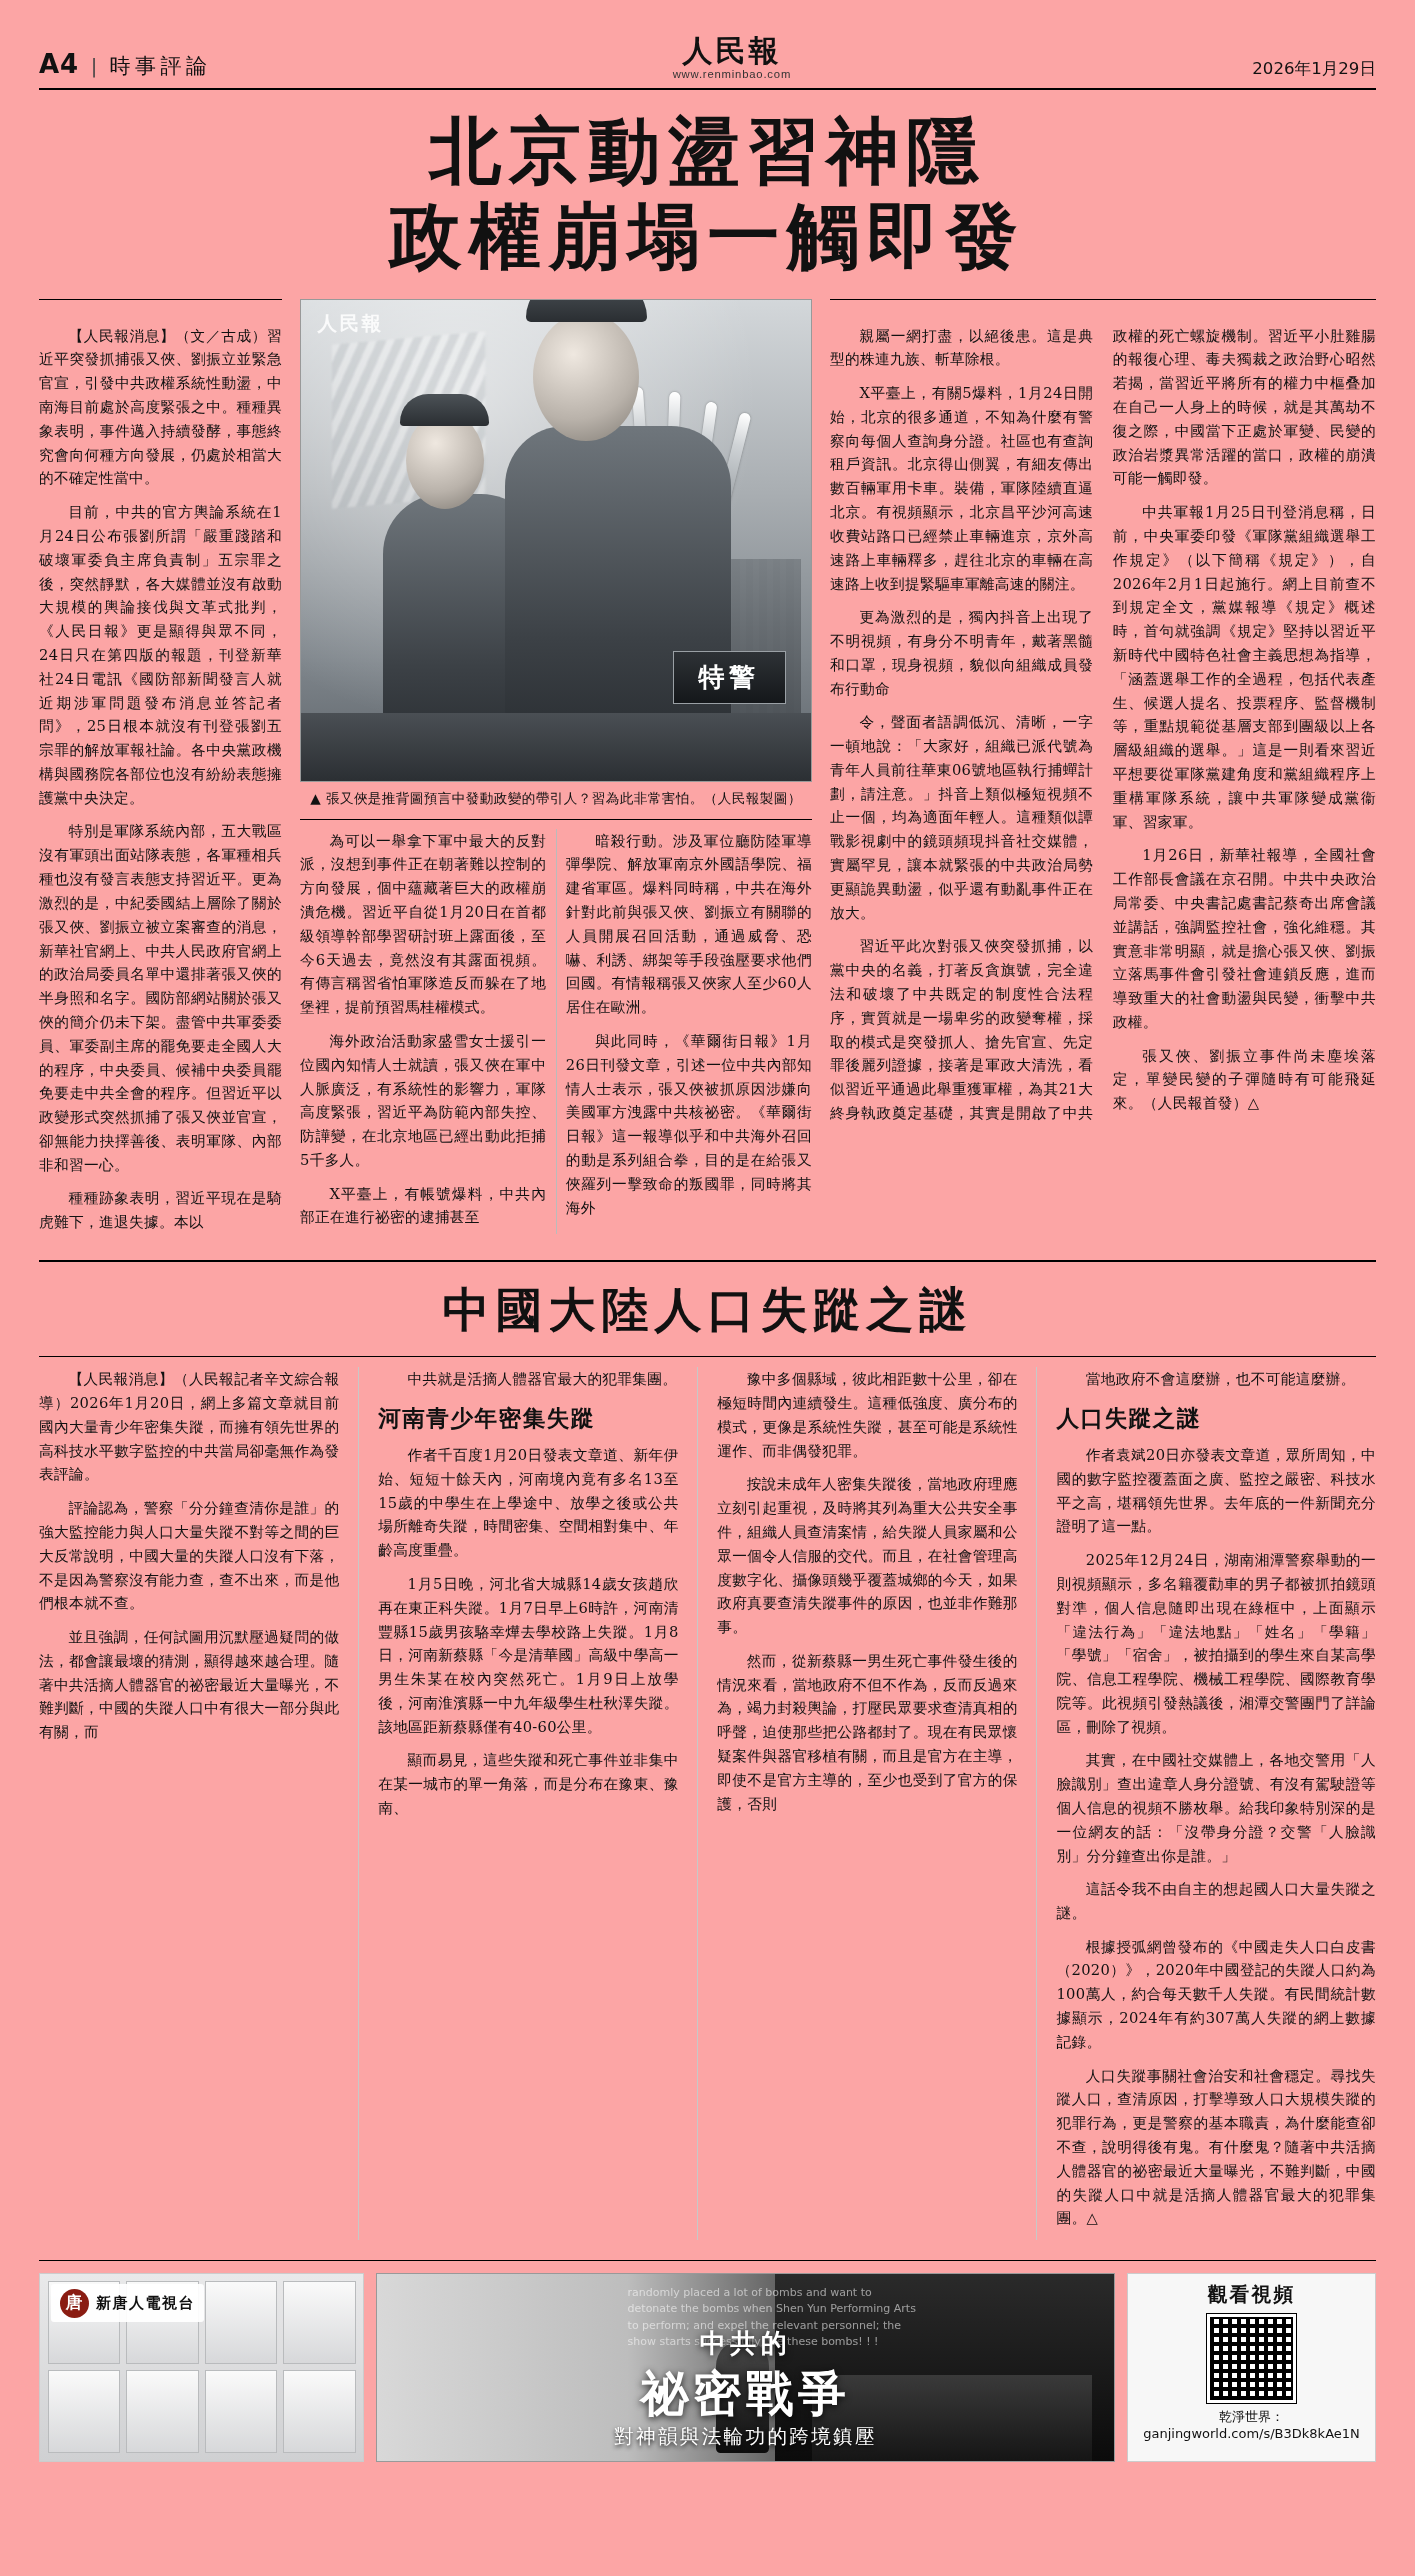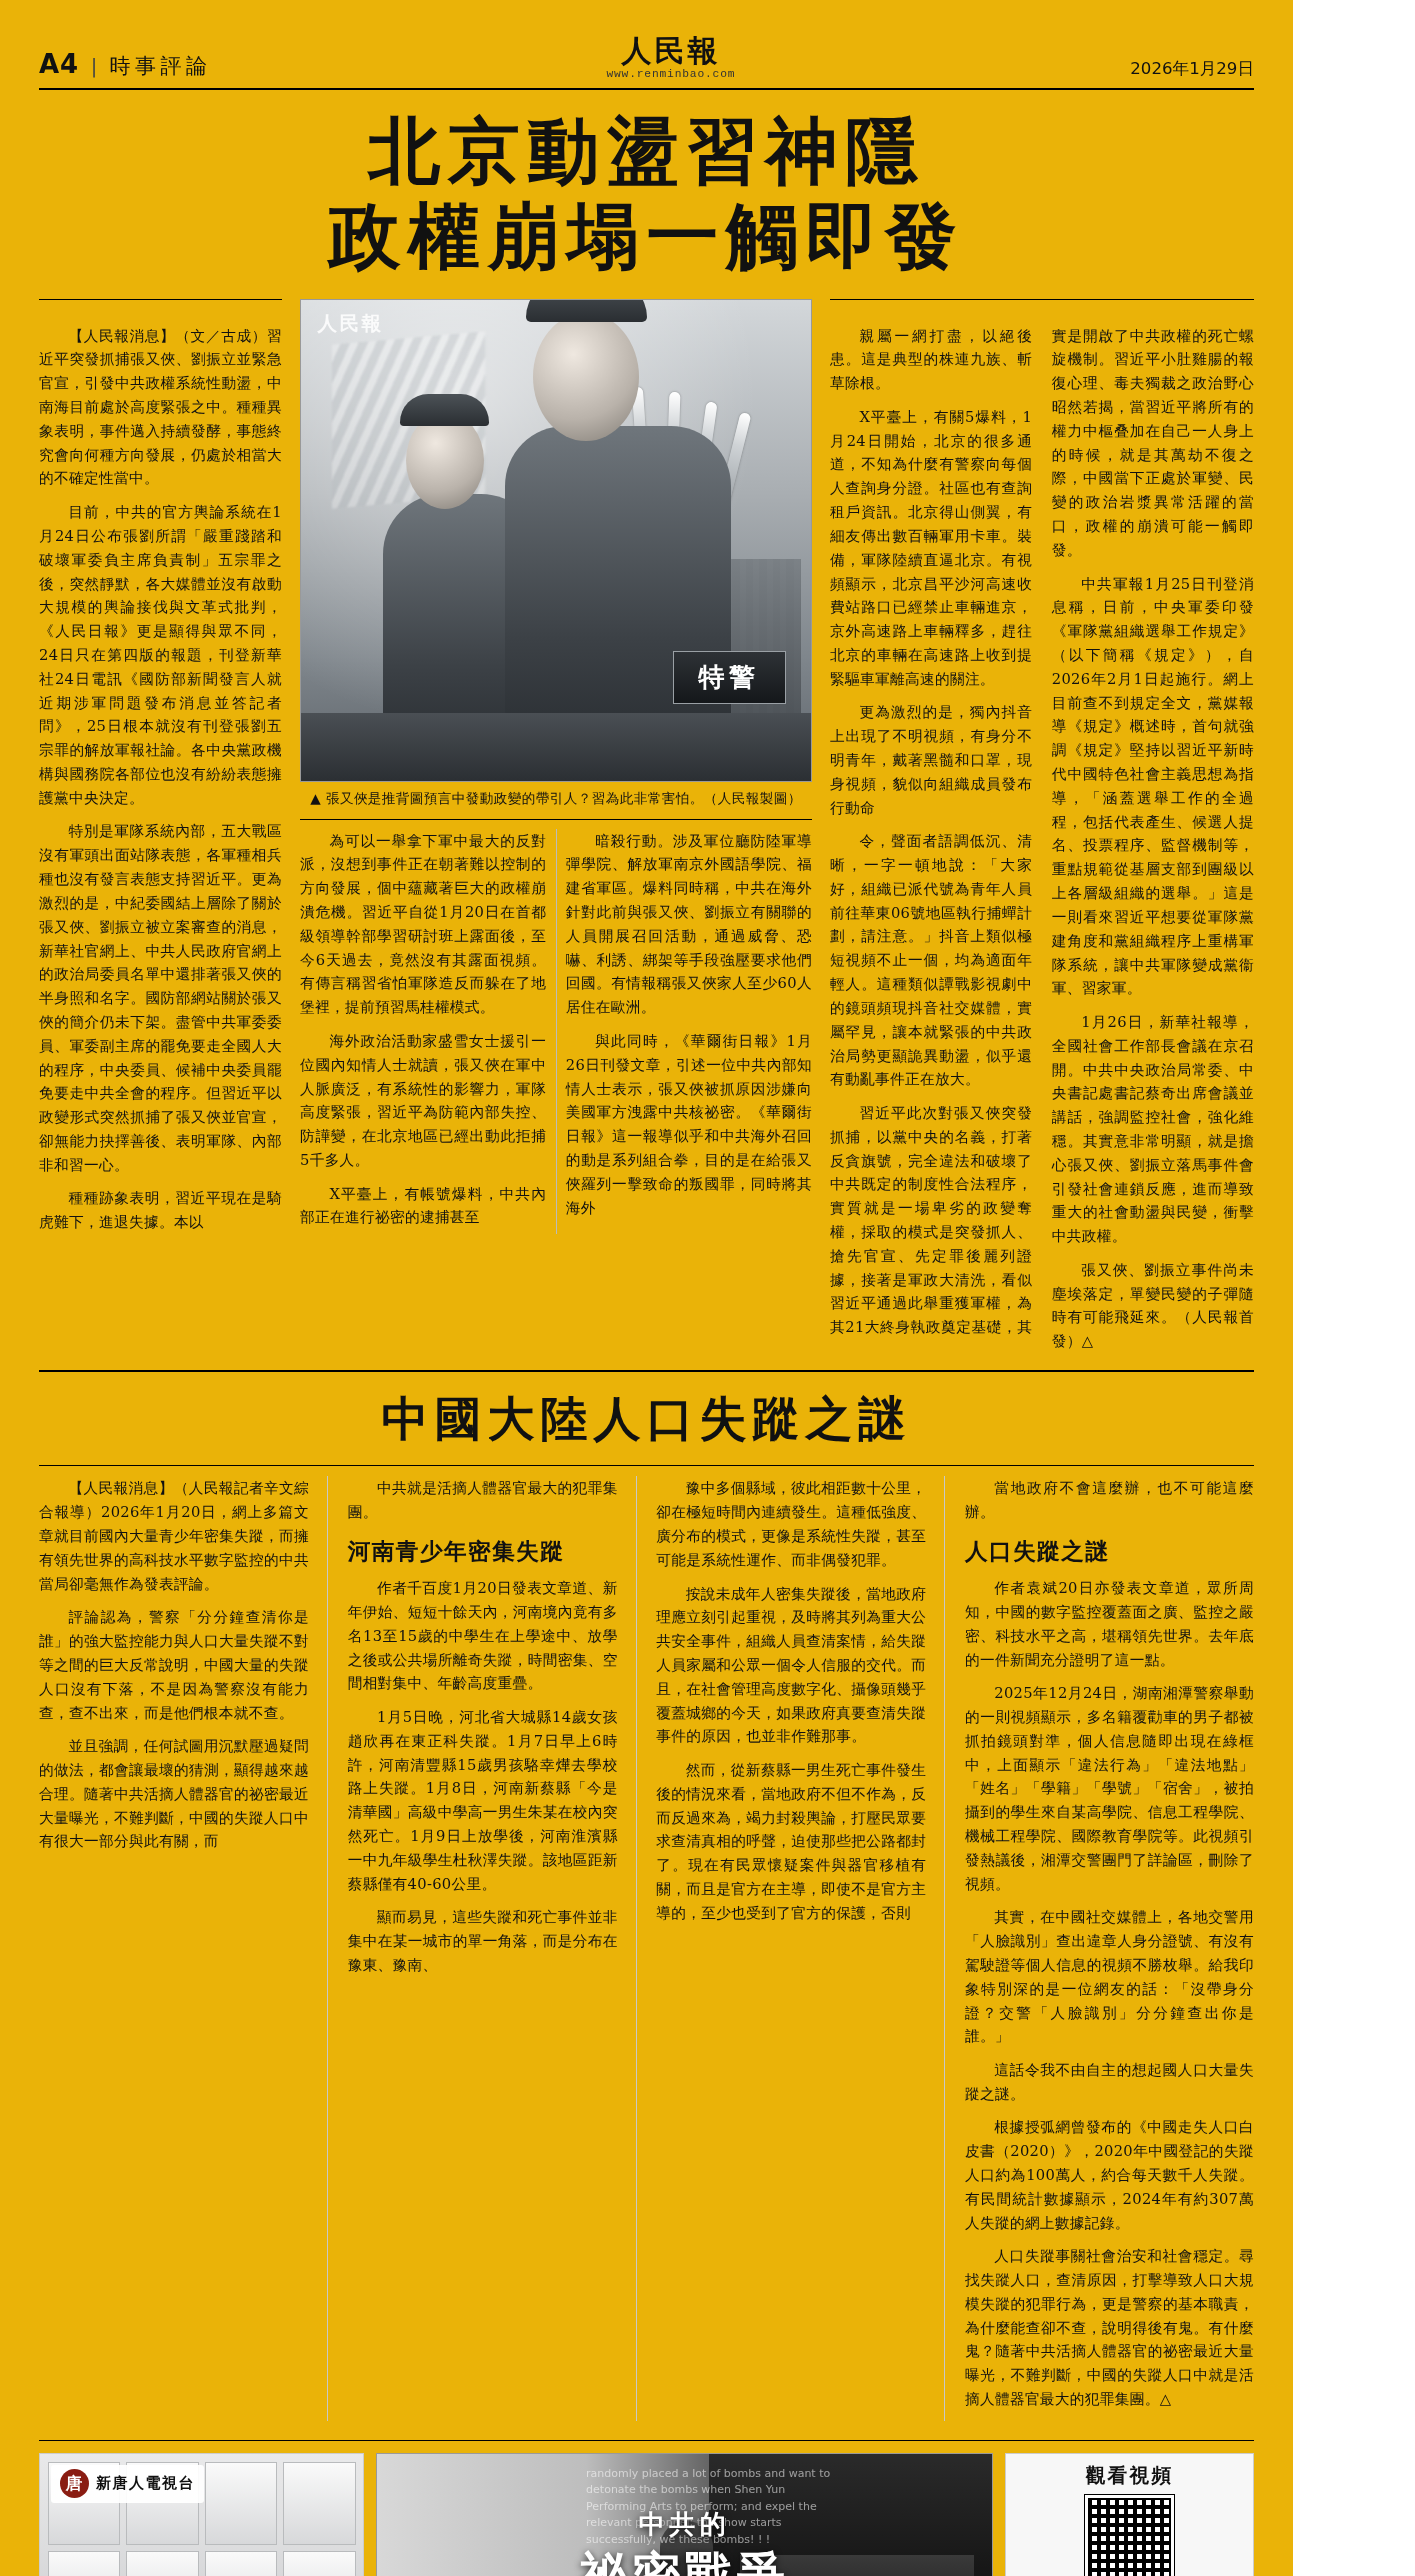--- a/index.html
+++ b/index.html
@@ -4,23 +4,23 @@
 <style>
   * { box-sizing: border-box; }
   html, body { margin:0; padding:0; }
   body {
     width: 1415px;
     background: #ffffff;
     font-family: "DejaVu Serif", "Liberation Serif", serif;
     color: #111;
   }
   .page {
-    width: 1293px;
+    width: 1415px;
     height: 2576px;
-    background: #eab308;
+    background: #fca5a5;
     padding: 35px 39px 0 39px;
     position: relative;
   }
 
   
   .masthead {
     display: flex;
     align-items: flex-end;
     justify-content: space-between;
     padding-bottom: 7.5px;
@@ -46,21 +46,21 @@
   .mast-center { text-align: center; flex: 1; }
   .mast-logo {
     font-size: 30px;
     font-weight: bold;
     letter-spacing: 3px;
     line-height: 1.05;
   }
   .mast-url {
     font-size: 11.3px;
     letter-spacing: 0.8px;
-    font-family: Liberation Mono, monospace;
+    font-family: Liberation Sans, sans-serif;
     color: #333;
     margin-top: 1.5px;
   }
   .mast-date {
     font-size: 16.6px;
     font-family: "DejaVu Sans", "Liberation Sans", sans-serif;
     white-space: nowrap;
   }
 
   

